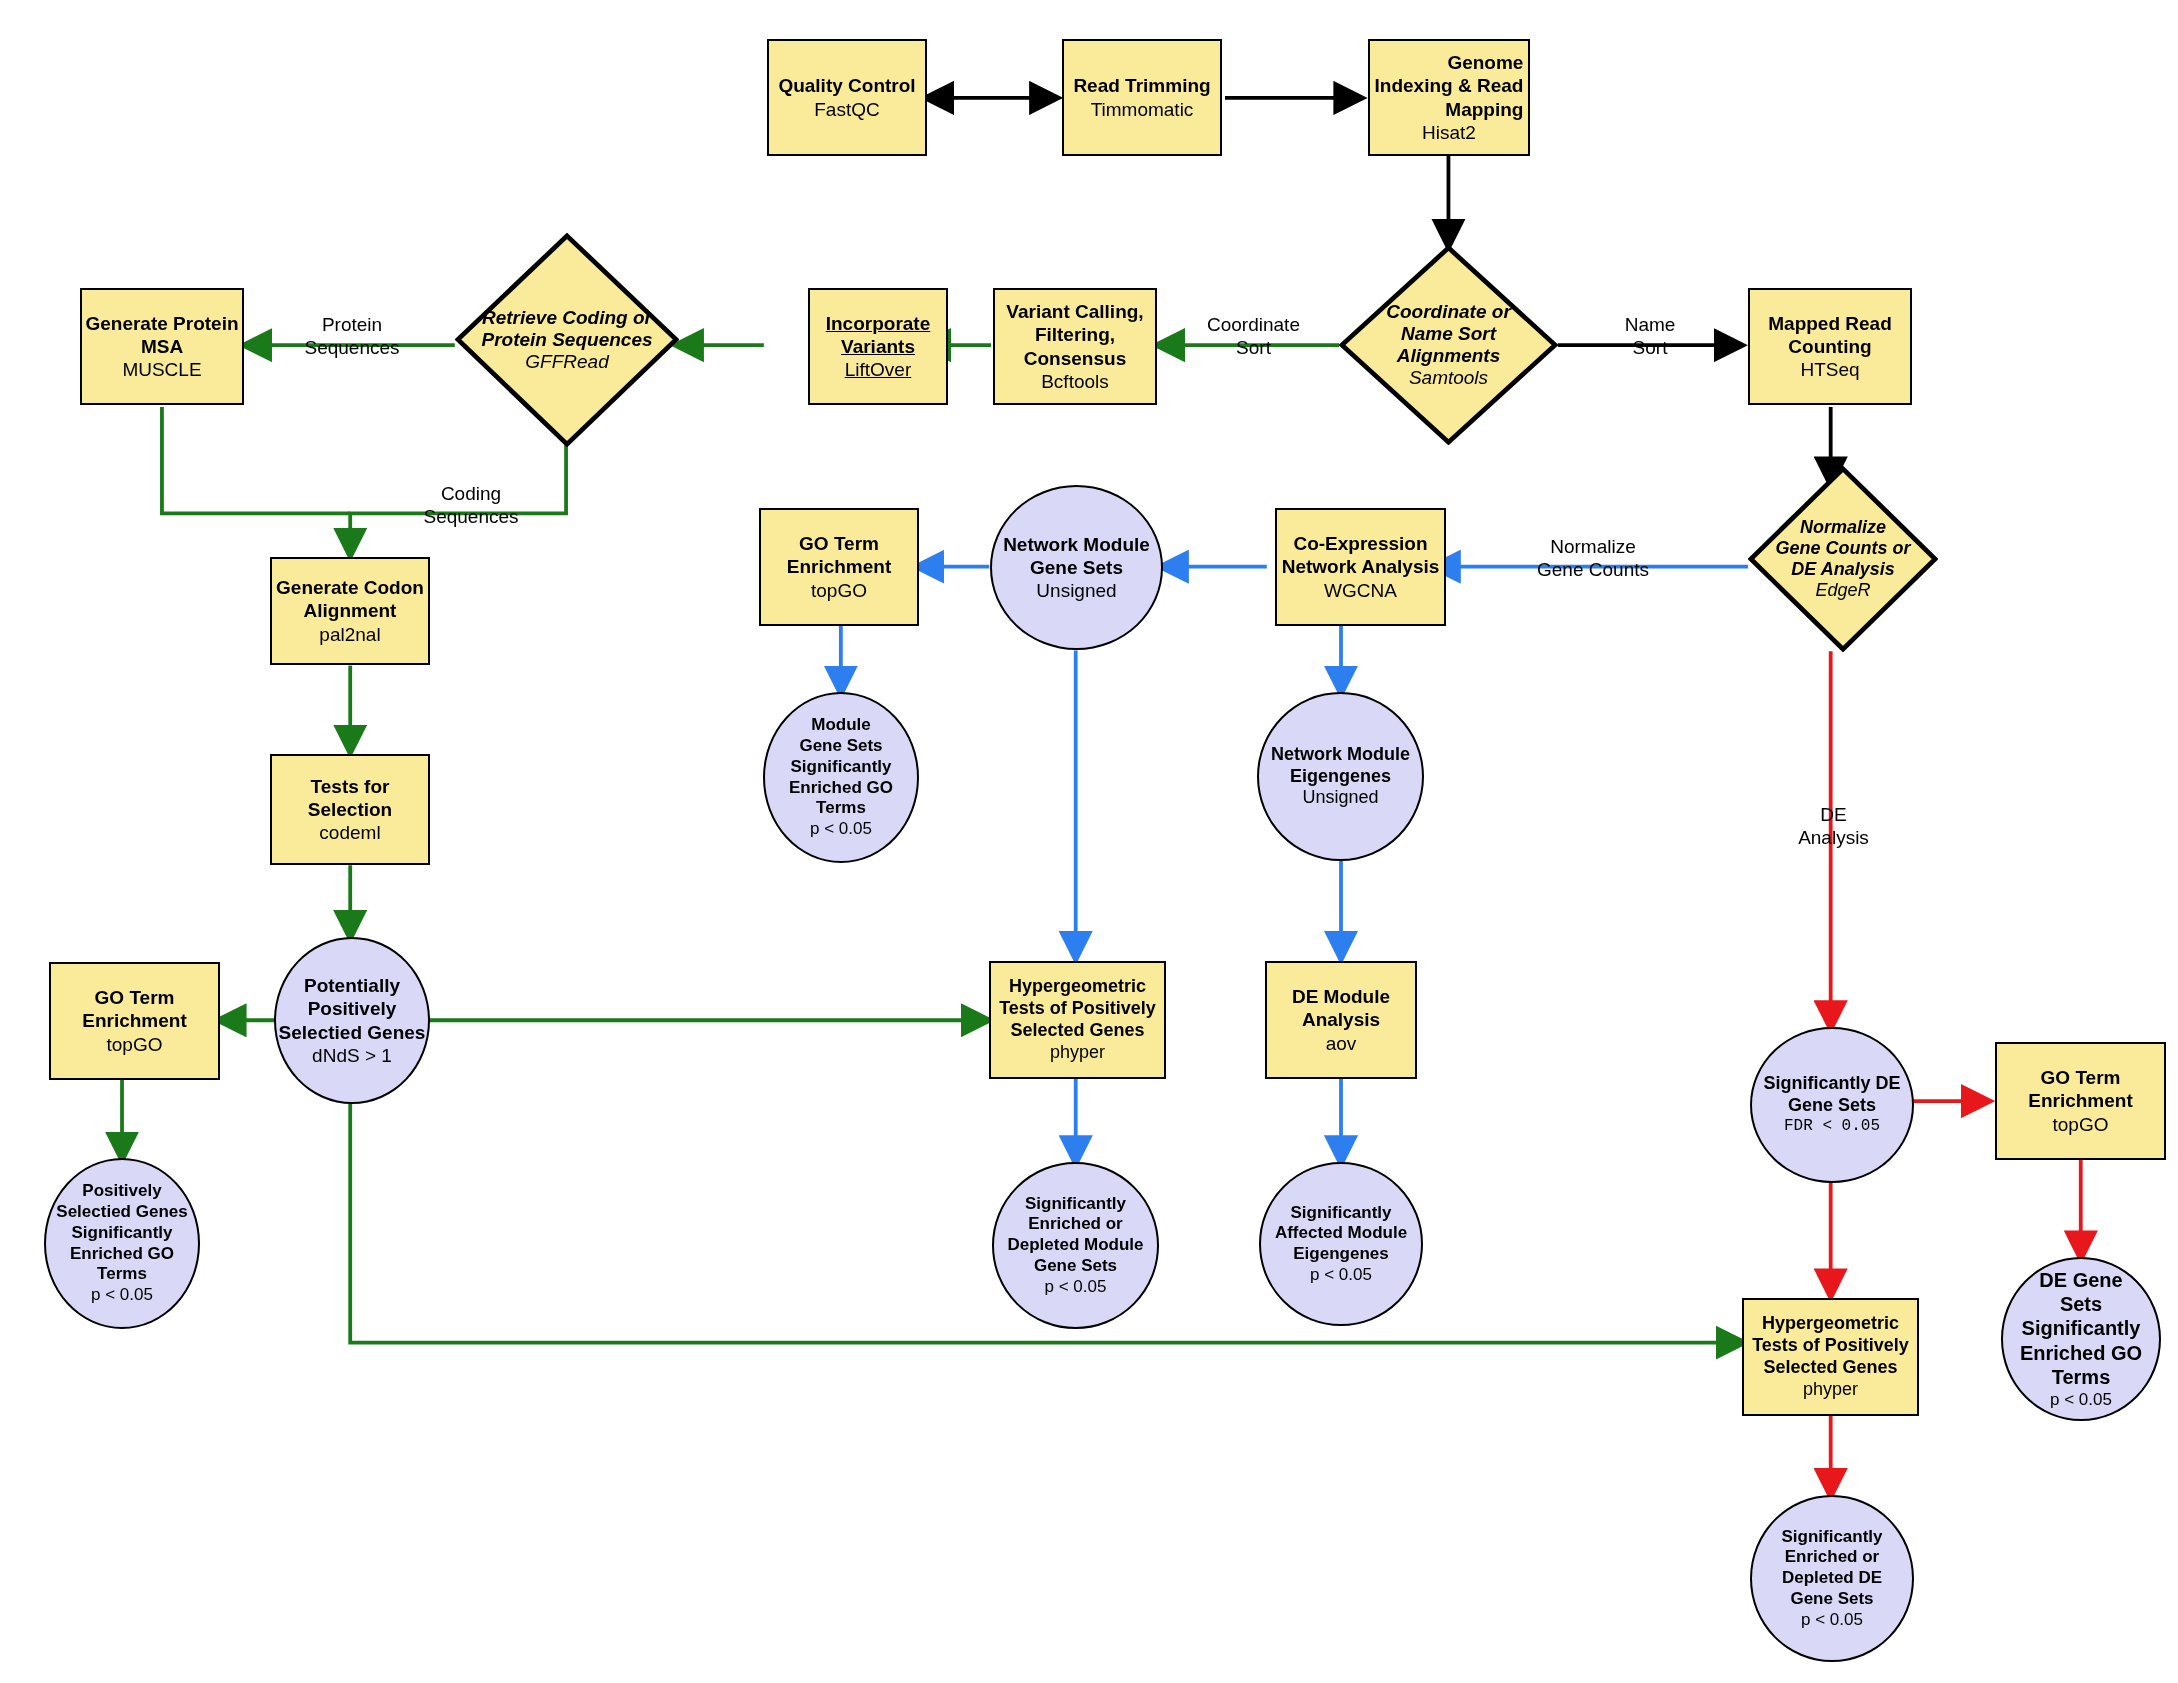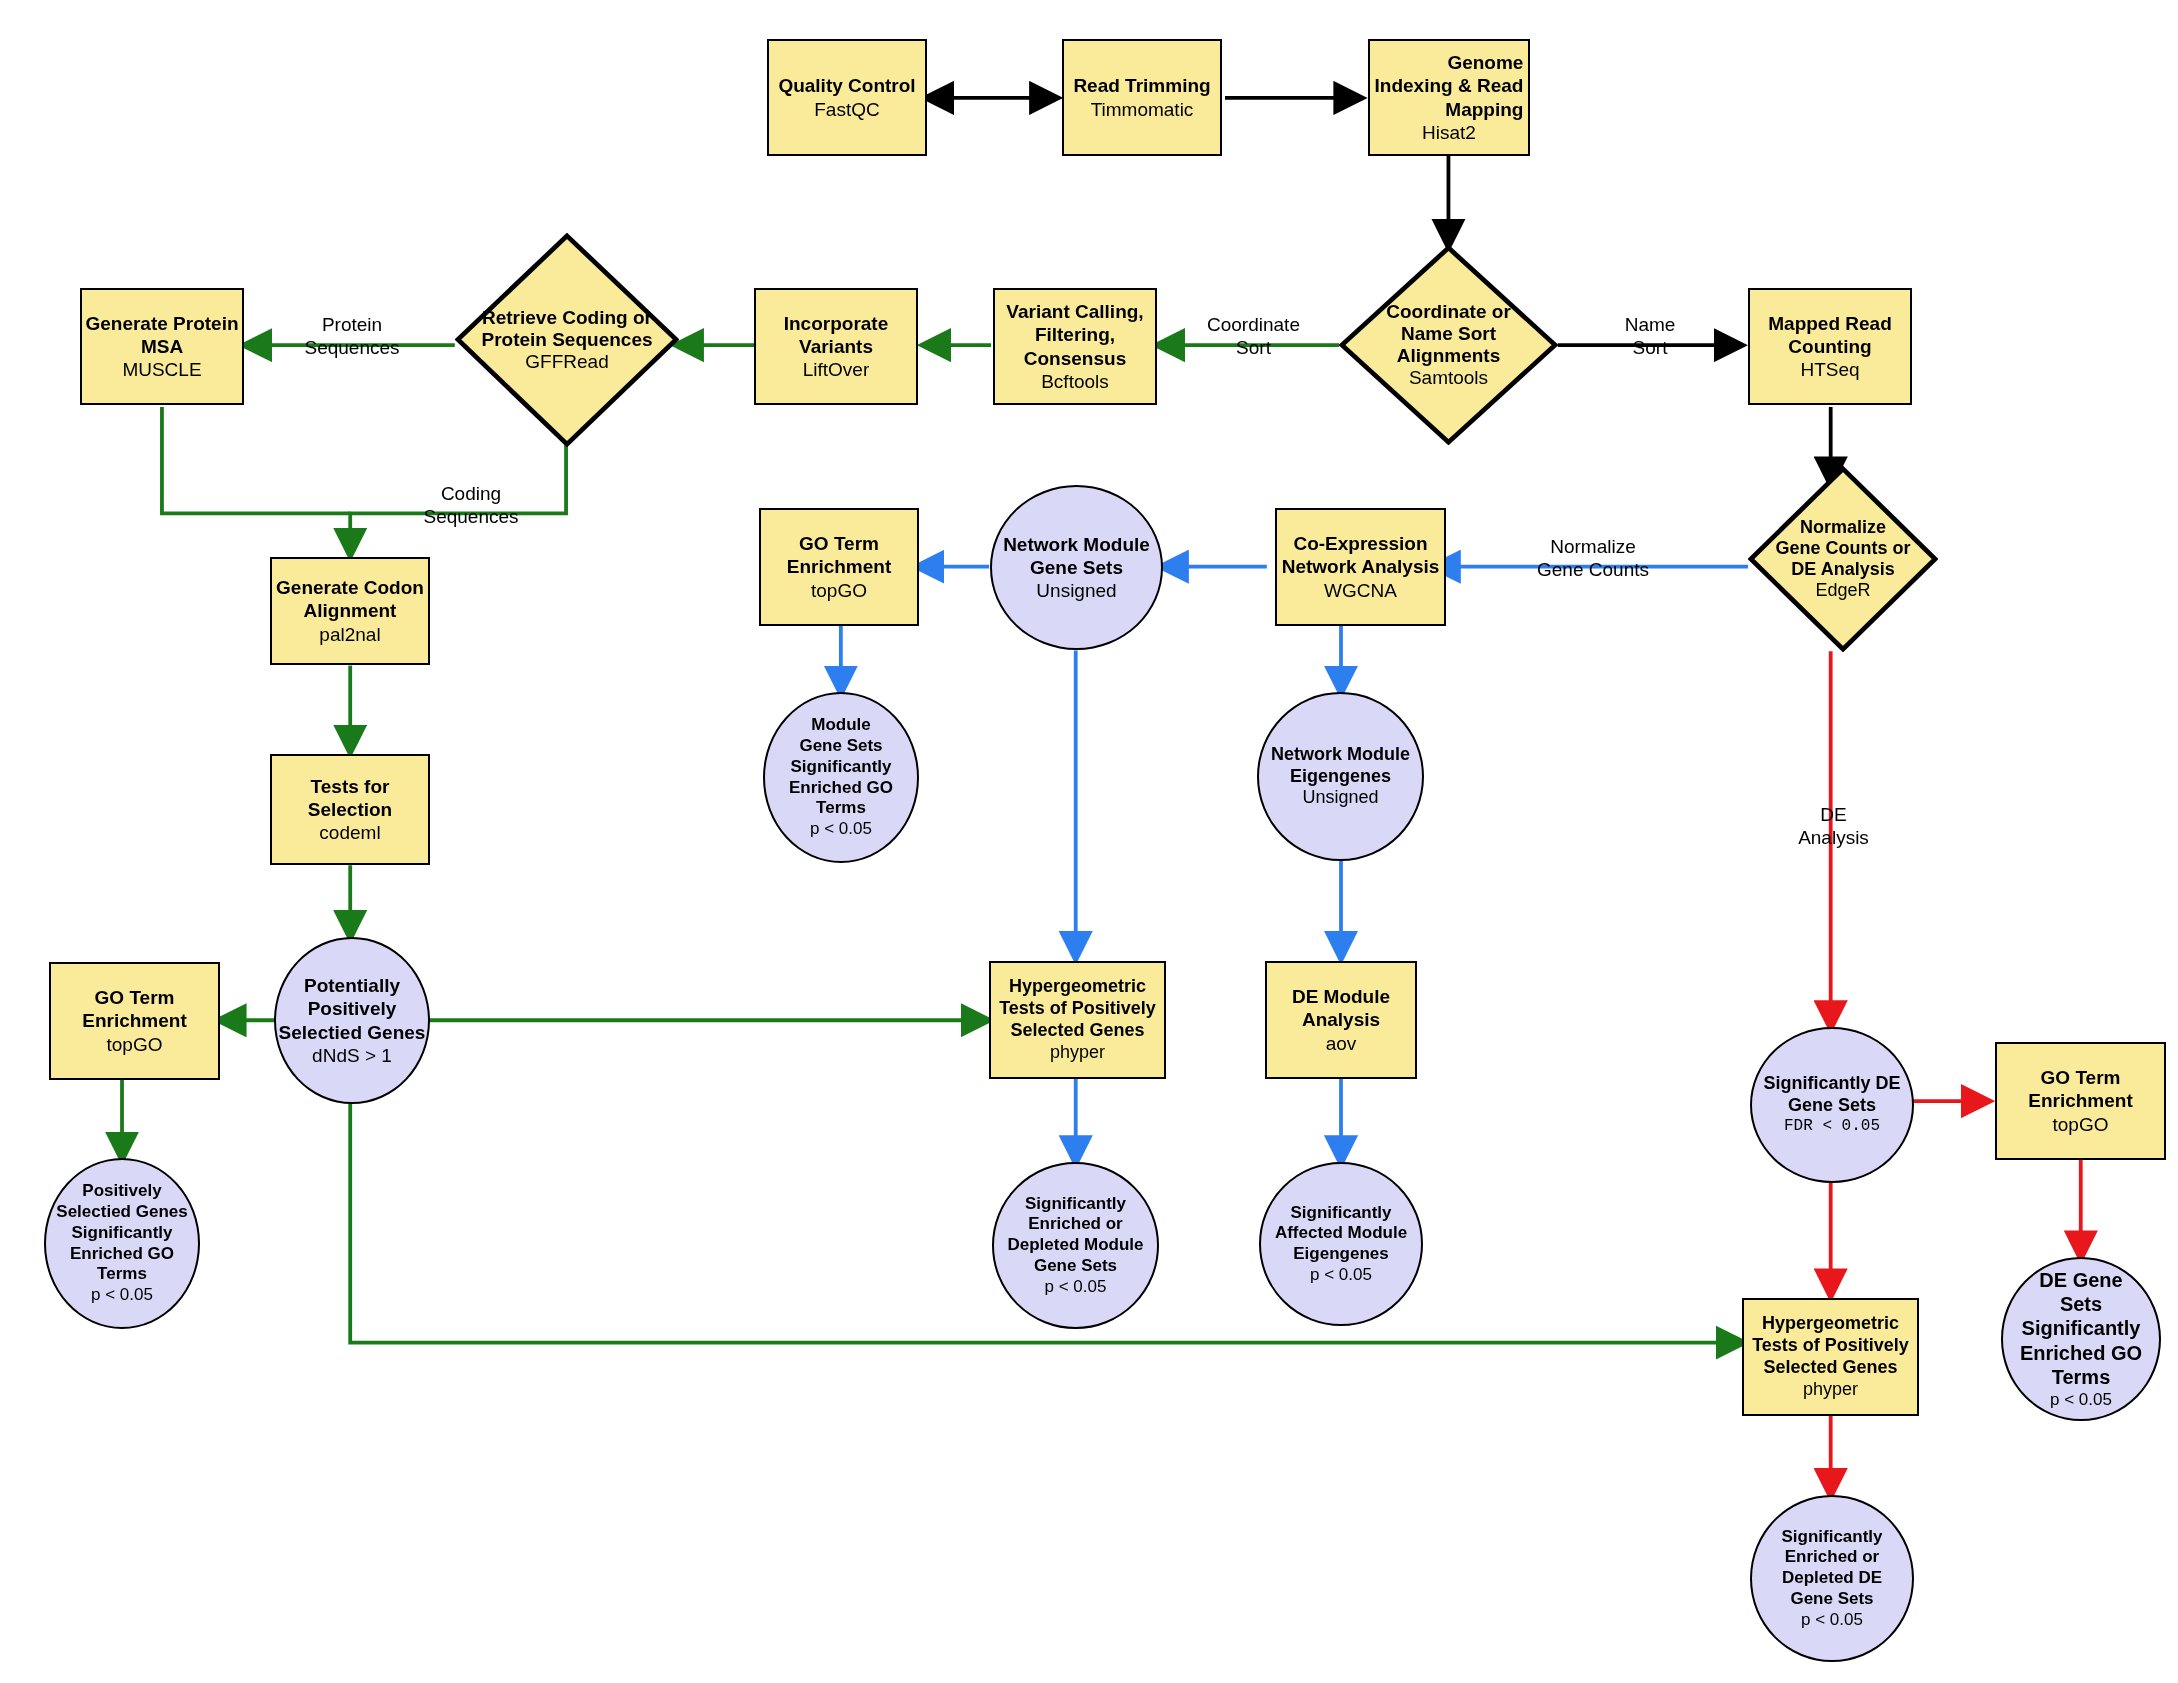--- a/index.html
+++ b/index.html
@@ -11,21 +11,21 @@
   .node{position:absolute;box-sizing:border-box;display:flex;
         align-items:center;justify-content:center;text-align:center;}
   .node .lbl{line-height:1.22;}
   .ttl{font-weight:bold;font-size:19px;color:#000;}
   .sub{font-weight:normal;font-size:19px;color:#000;}
 
   
   .box{background:#faeb9b;border:2.9px solid #000;}
 
   
-  .dia{position:absolute;}
+  .dia{position:absolute;font-style:italic;}
   .dia .shape{position:absolute;left:0;top:0;width:100%;height:100%;}
   .dia .lbl{position:absolute;left:0;top:50%;width:100%;
             transform:translateY(-50%);text-align:center;}
 
   
   .ell{background:#d9d8f7;border:2.9px solid #000;border-radius:50%;}
 
   .edge-label{position:absolute;font-size:19px;color:#000;
               text-align:center;line-height:1.2;white-space:pre-line;}
 </style>
@@ -236,21 +236,21 @@
 
   <div class="node box" style="left:993px;top:288px;width:164px;height:117px;">
     <div class="lbl">
       <div class="ttl" style="white-space:pre-line;">Variant Calling,
 Filtering,
 Consensus</div>
       <div class="sub">Bcftools</div>
     </div>
   </div>
 
-  <div class="node box" style="left:754px;top:288px;width:164px;height:117px;">
+  <div class="node box" style="left:808px;top:288px;width:140px;height:117px;text-decoration:underline;">
     <div class="lbl">
       <div class="ttl" style="white-space:pre-line;">Incorporate
 Variants</div>
       <div class="sub">LiftOver</div>
     </div>
   </div>
 
   <div class="dia" style="left:455px;top:233px;width:224px;height:214px;">
     <svg class="shape" viewBox="0 0 236 225" preserveAspectRatio="none">
       <polygon points="118,3 233,112 118,222 3,112" fill="#faeb9b" stroke="#000" stroke-width="5"></polygon>

